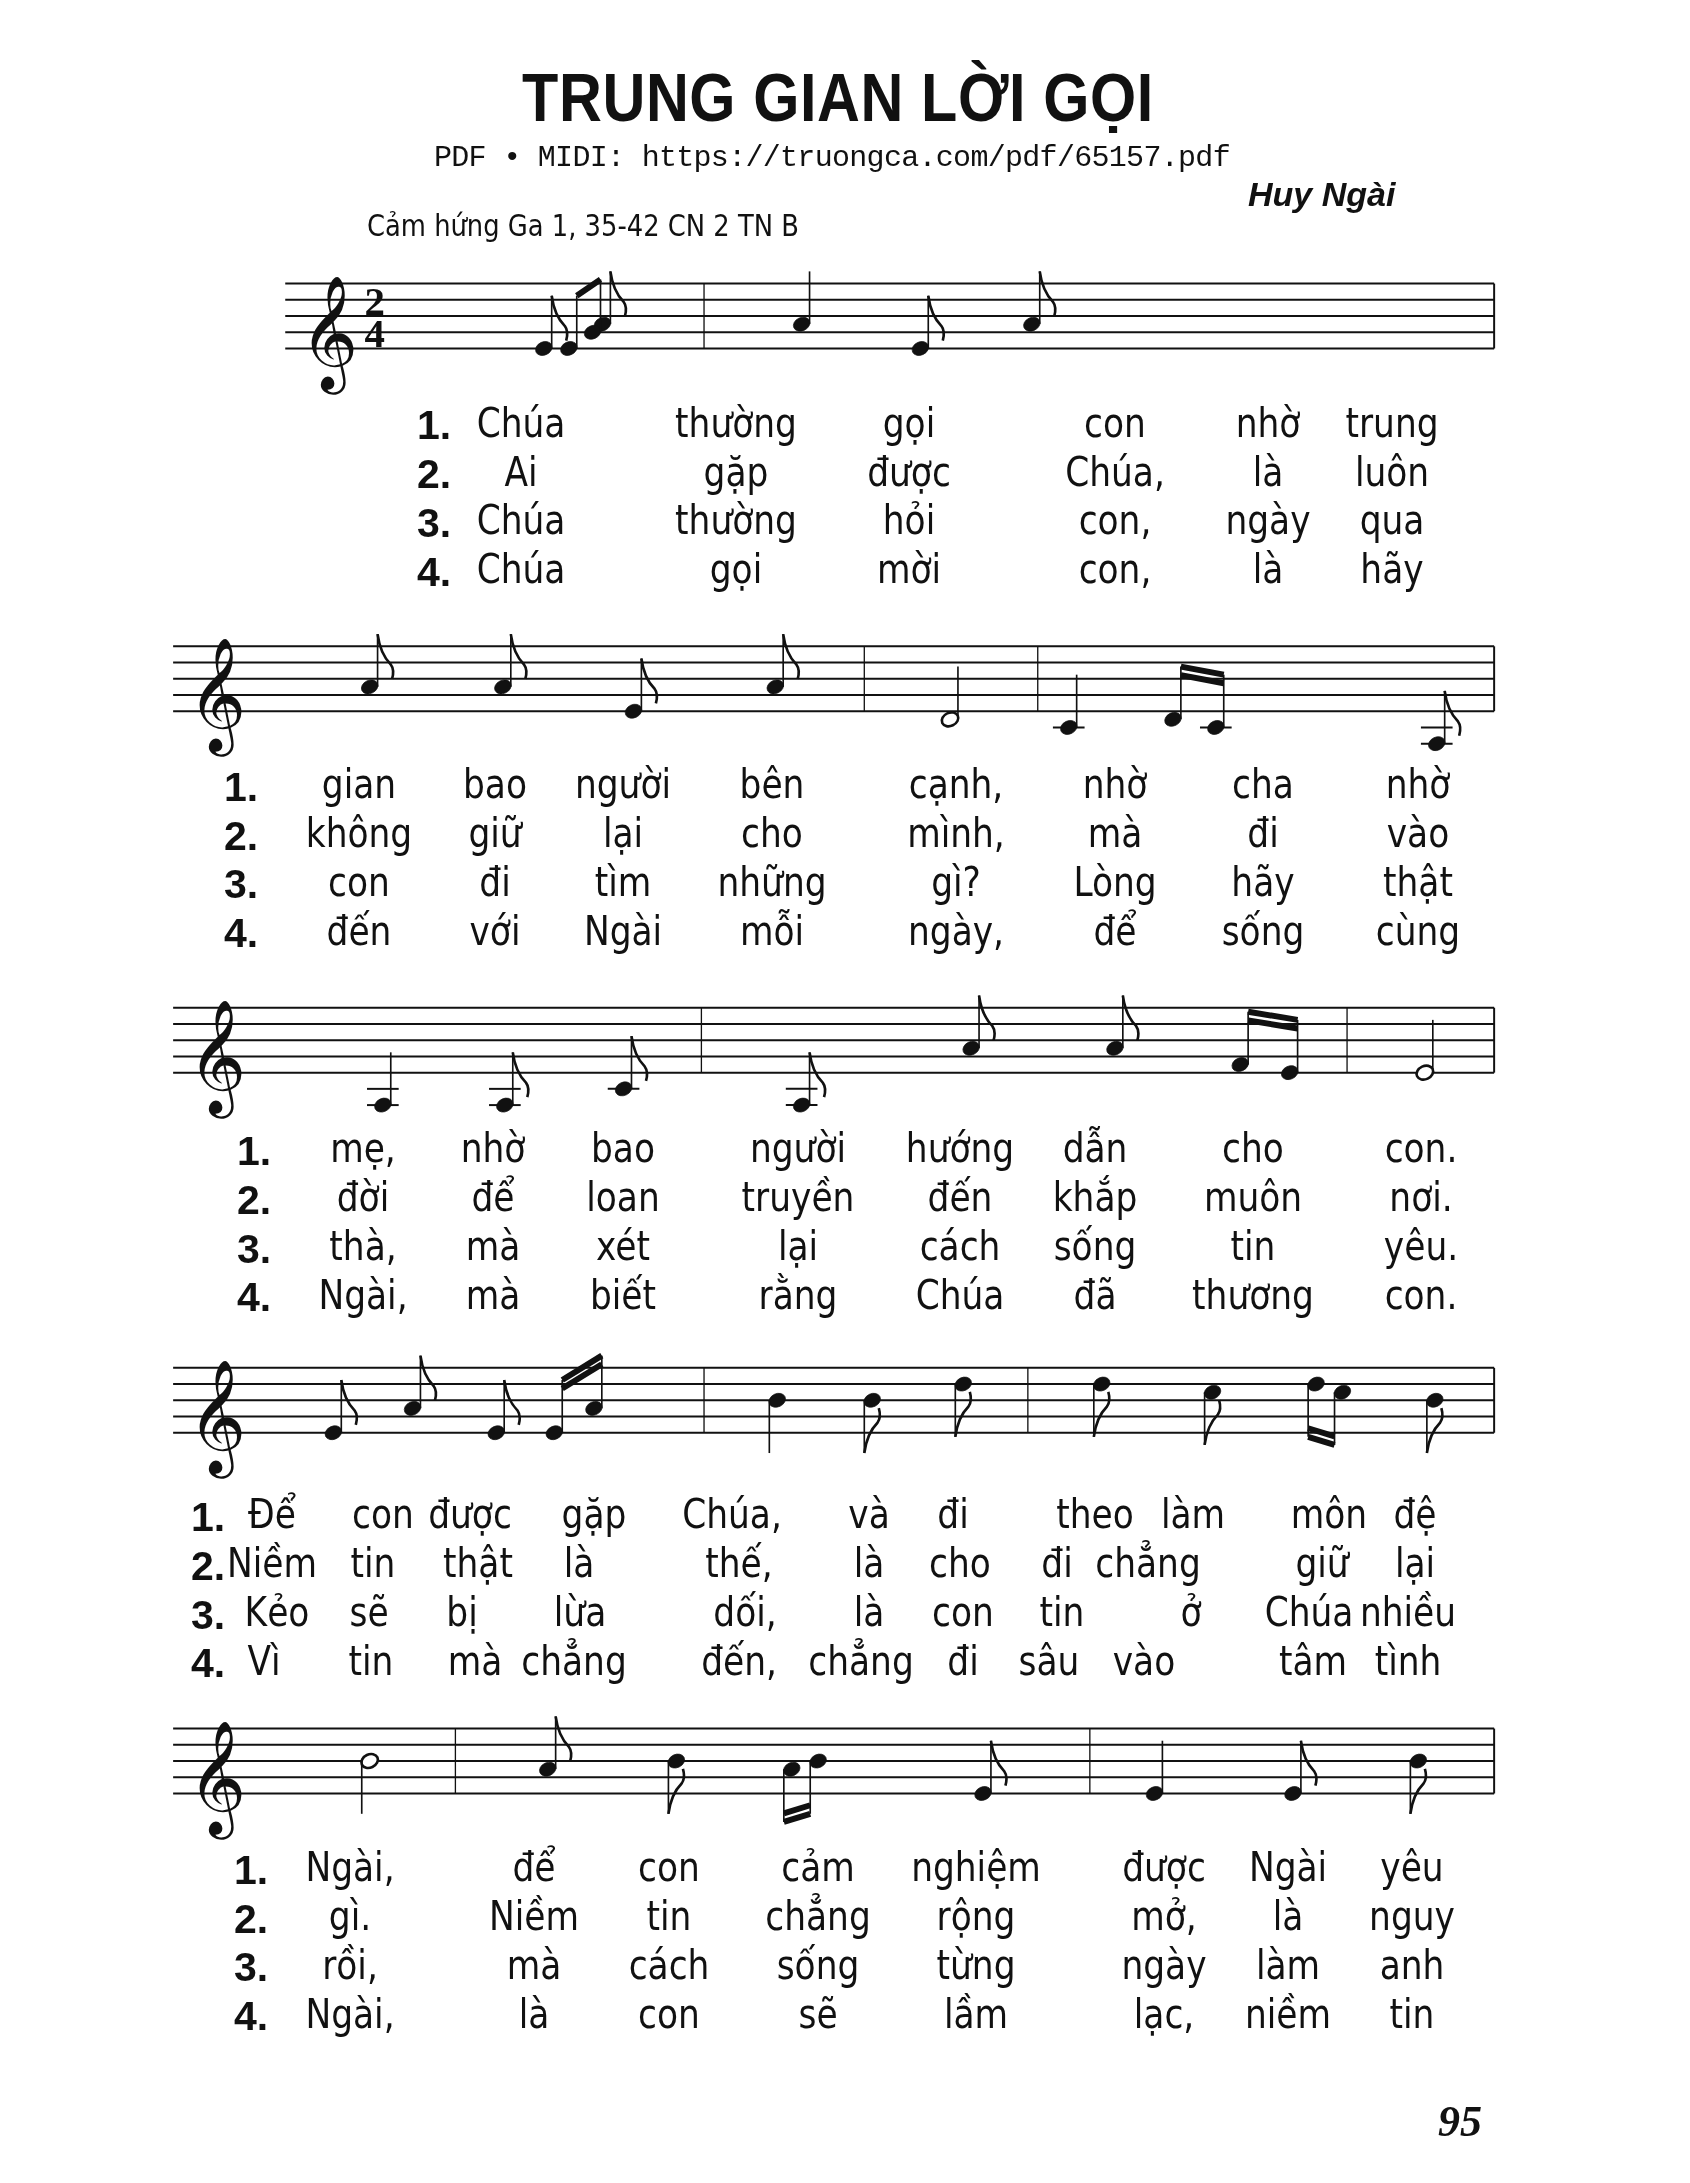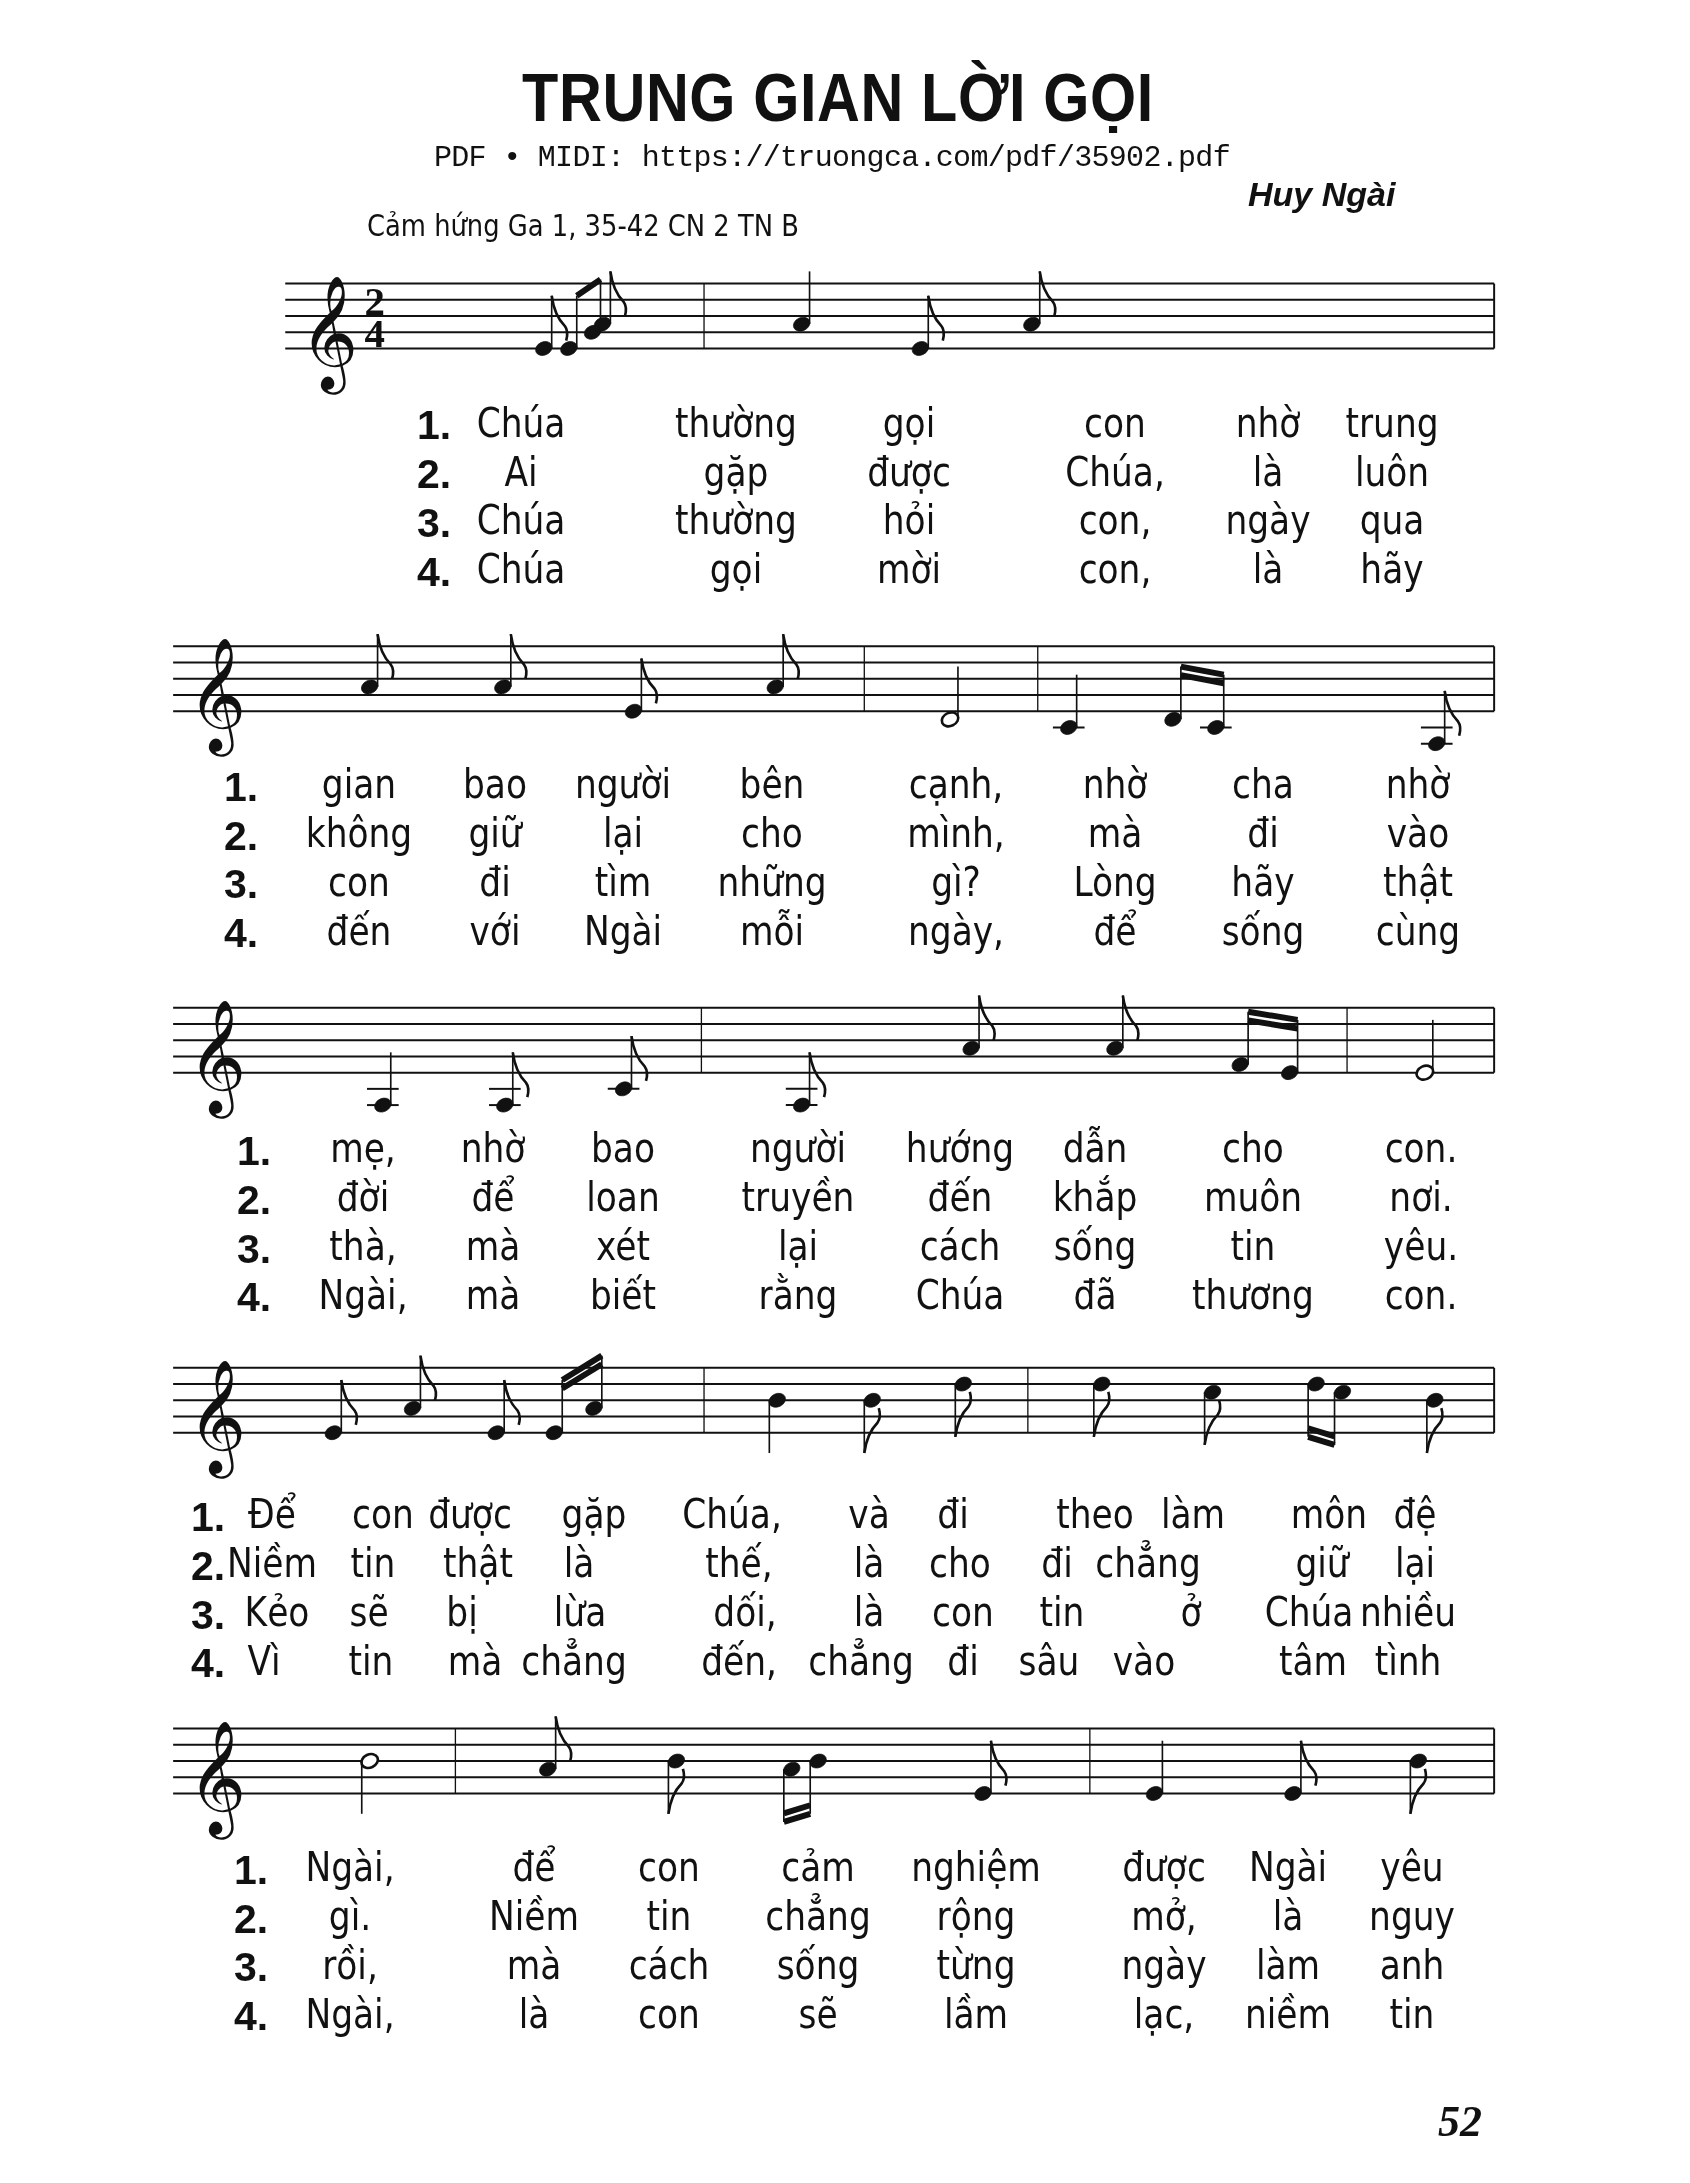--- a/index.html
+++ b/index.html
@@ -19,21 +19,21 @@
            white-space: nowrap; transform: translateX(-50%) scaleX(0.86); }
   .vnum { position: absolute; font-family: "Liberation Sans", sans-serif; font-weight: bold;
           font-size: 41px; white-space: nowrap; }
   .page-num { position: absolute; left: 1438px; top: 2096px; font-family: "Liberation Serif", serif;
               font-weight: bold; font-style: italic; font-size: 44px; }
 </style>
 </head>
 <body>
 
 <div class="title">TRUNG GIAN LỜI GỌI</div>
-<div class="link">PDF • MIDI: https://truongca.com/pdf/35902.pdf</div>
+<div class="link">PDF • MIDI: https://truongca.com/pdf/65157.pdf</div>
 <div class="author">Huy Ngài</div>
 <div class="subtitle">Cảm hứng Ga 1, 35-42 CN 2 TN B</div>
 
 <div id="score">
     <div class="system" style="top: 0px;">
       <svg class="staff" width="1691" height="2183" viewBox="0 0 2563 3310">
         <line x1="432" x2="2265" y1="430" y2="430" stroke="#111" stroke-width="3"></line>
         <line x1="432" x2="2265" y1="454.6" y2="454.6" stroke="#111" stroke-width="3"></line>
         <line x1="432" x2="2265" y1="479.2" y2="479.2" stroke="#111" stroke-width="3"></line>
         <line x1="432" x2="2265" y1="503.8" y2="503.8" stroke="#111" stroke-width="3"></line>
@@ -419,14 +419,14 @@
       <div class="lyric" style="left: 534px; top: 1991px;">là</div>
       <div class="lyric" style="left: 669px; top: 1991px;">con</div>
       <div class="lyric" style="left: 818px; top: 1991px;">sẽ</div>
       <div class="lyric" style="left: 976px; top: 1991px;">lầm</div>
       <div class="lyric" style="left: 1164px; top: 1991px;">lạc,</div>
       <div class="lyric" style="left: 1288px; top: 1991px;">niềm</div>
       <div class="lyric" style="left: 1412px; top: 1991px;">tin</div>
     </div>
   </div>
 
-<div class="page-num">52</div>
+<div class="page-num">95</div>
 
 
 </body></html>

